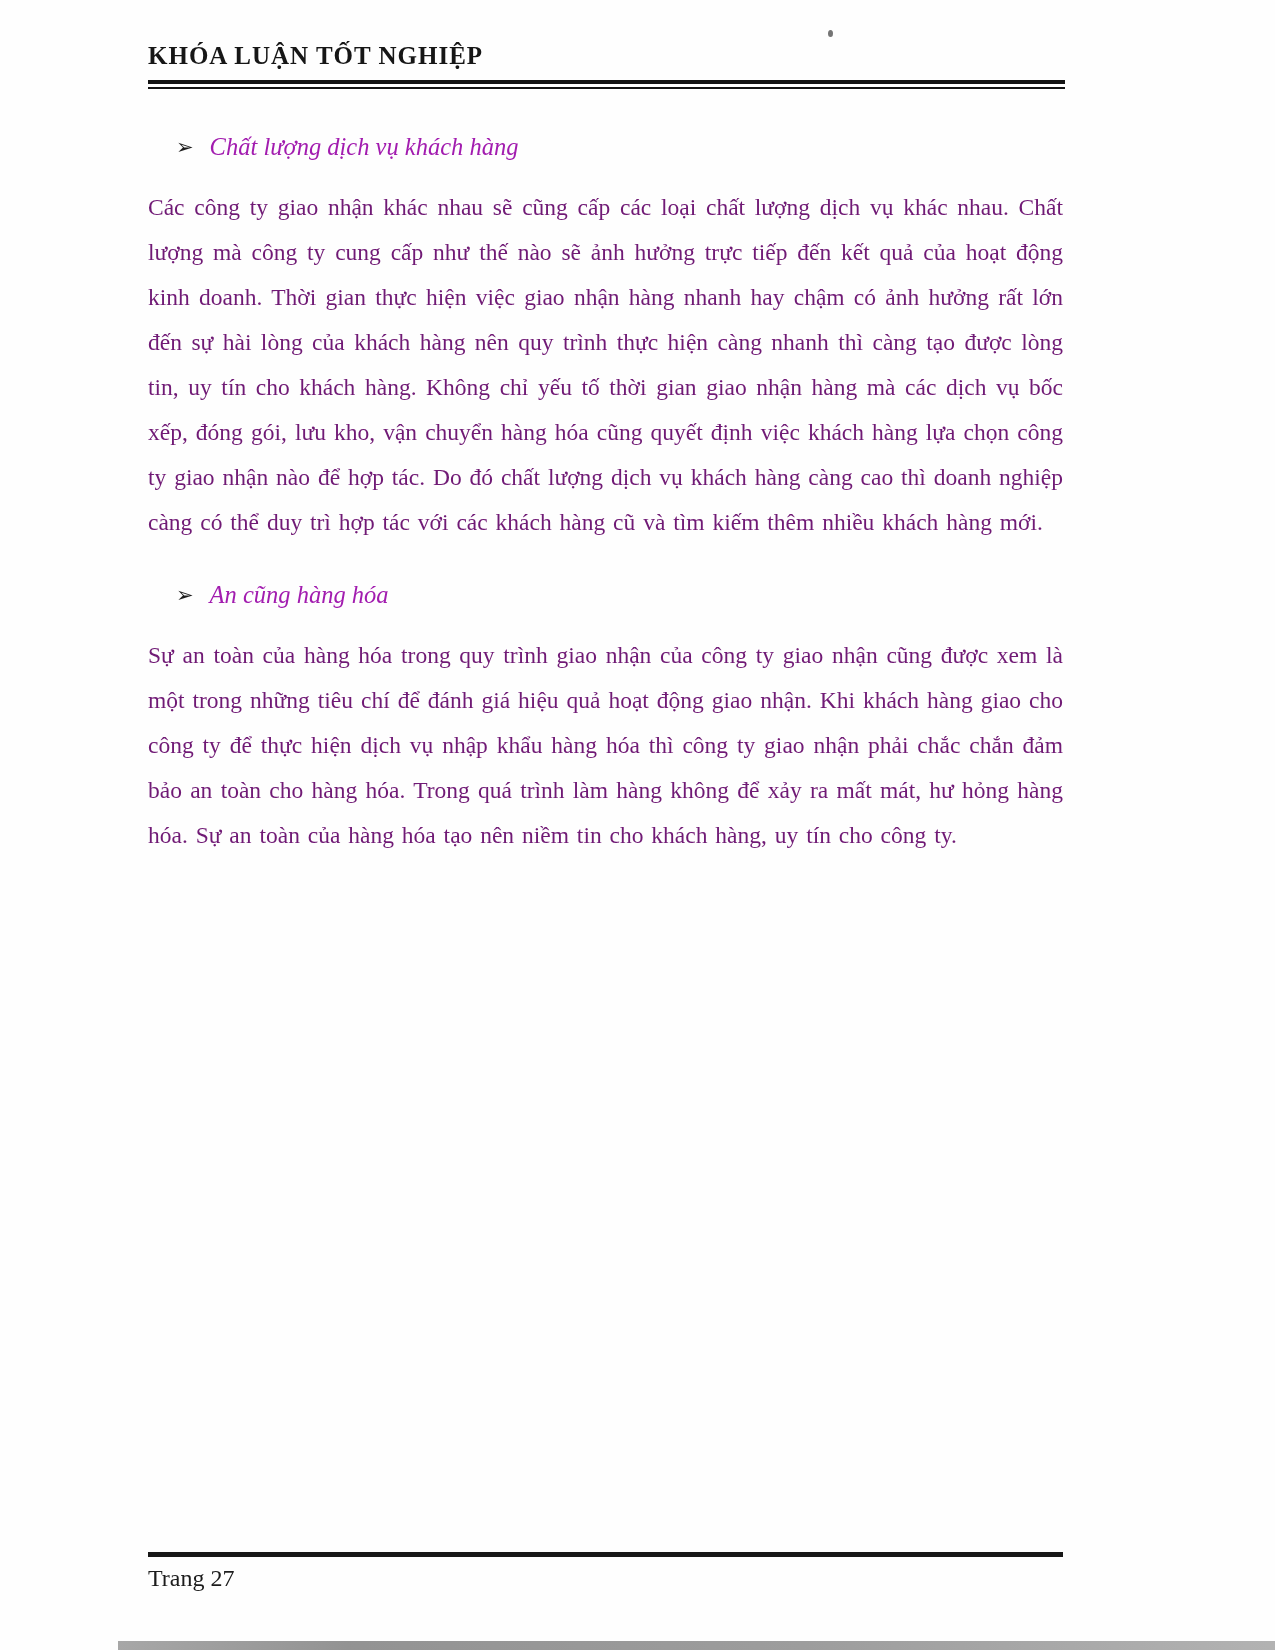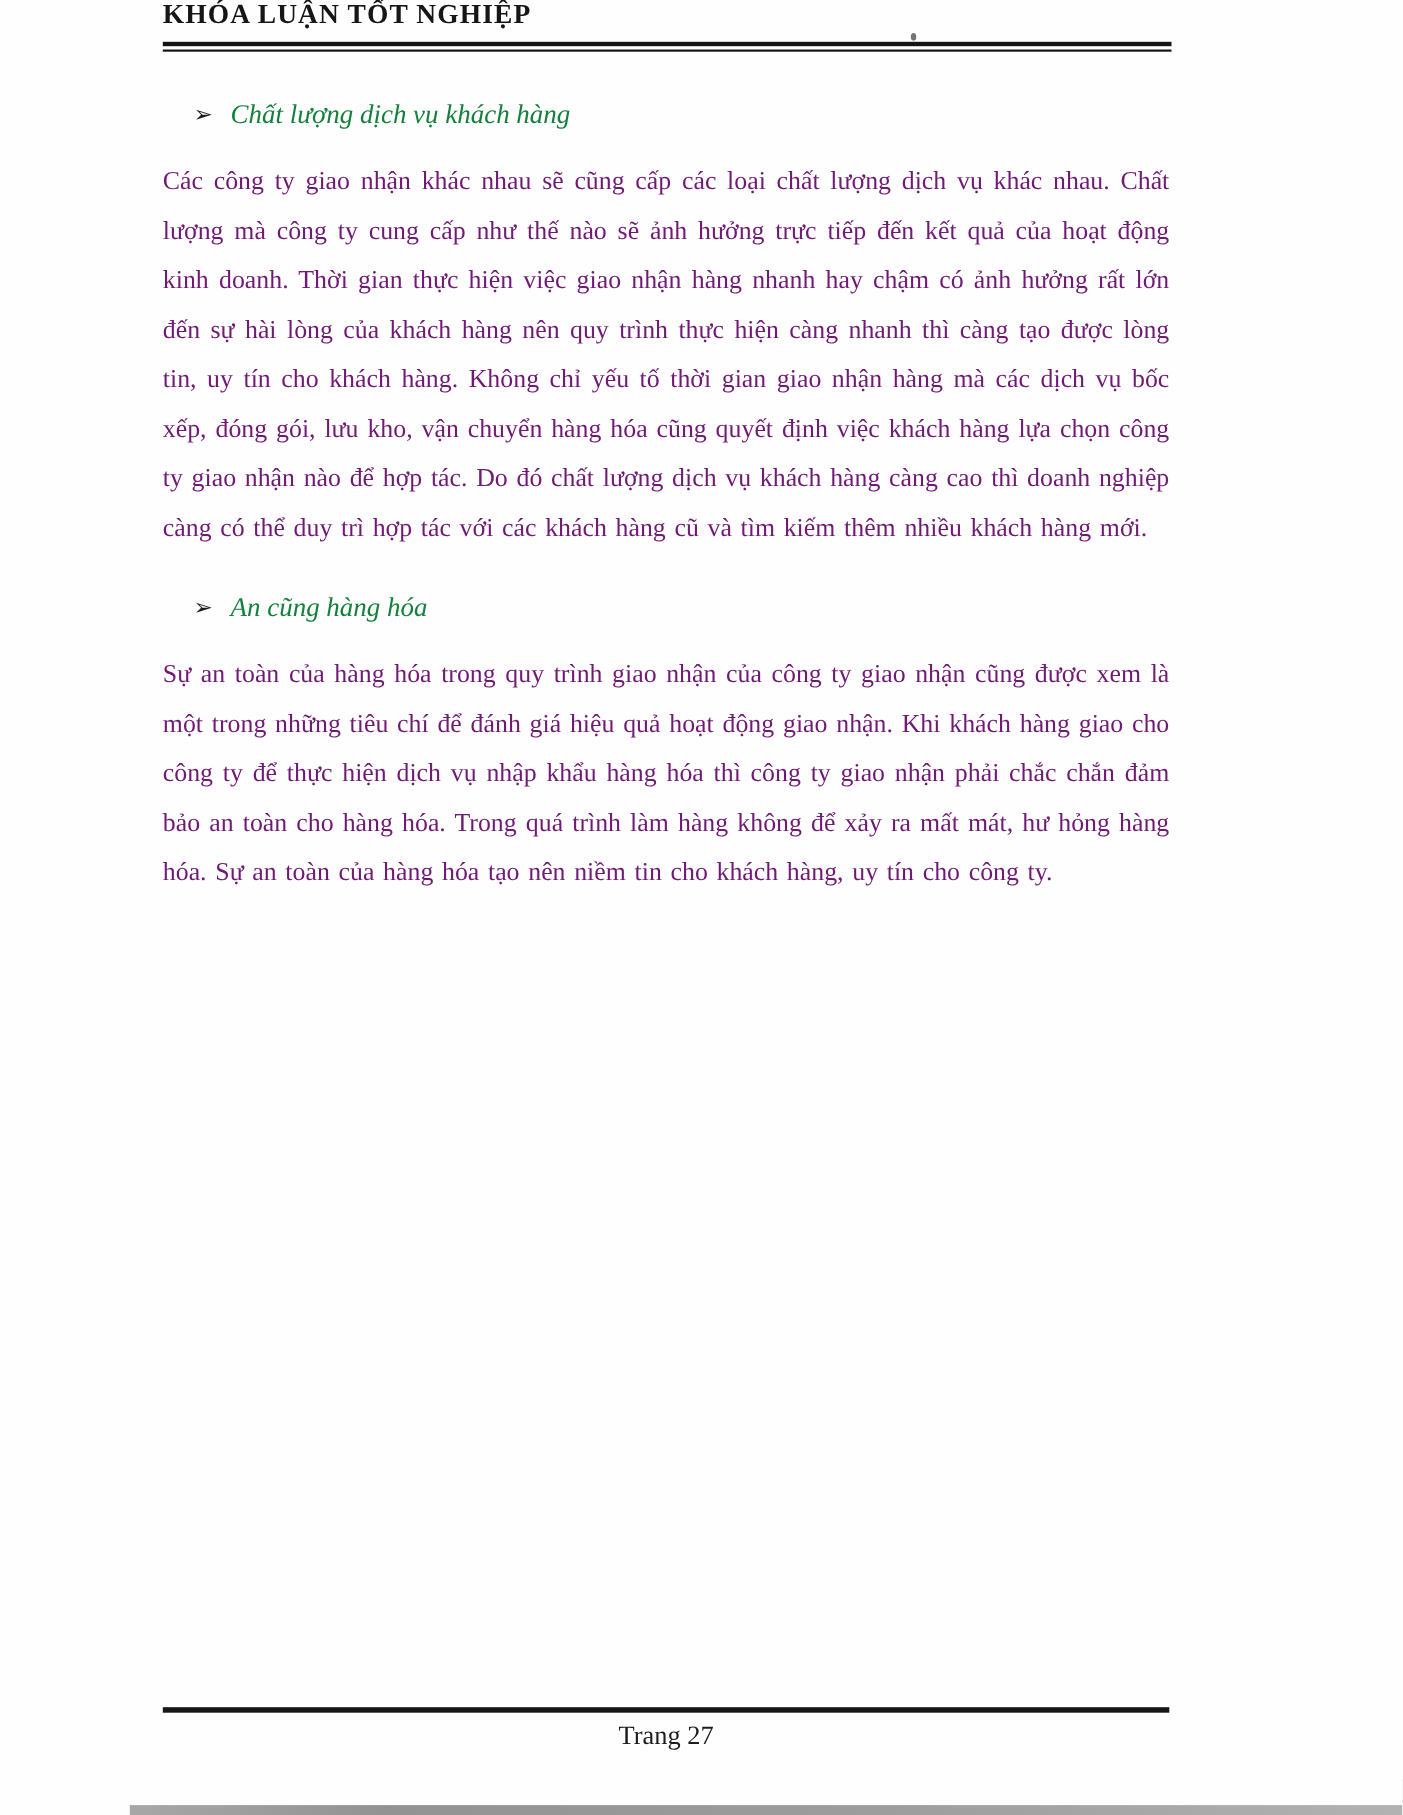--- a/index.html
+++ b/index.html
@@ -18,20 +18,21 @@
     color: #1c1c1c;
   }
   .page-inner {
     position: absolute;
     top: 0;
     left: 148px;
     right: 212px;
   }
   
   .doc-header {
+    padding-top: 42px;
   }
   .doc-header-title {
     margin: 0 0 10px 0;
     font-size: 25px;
     font-weight: bold;
     letter-spacing: 1px;
     color: #161616;
   }
   .double-rule {
     height: 3px;
@@ -54,21 +55,21 @@
   .bullet {
     font-family: "DejaVu Sans", sans-serif;
     font-size: 21px;
     color: #1c1c1c;
     margin-right: 16px;
     transform: translateY(-1px);
   }
   .section-heading {
     font-style: italic;
     font-size: 24.5px;
-    color: #15803d;
+    color: #a21caf;
   }
   .doc-paragraph {
     margin: 0;
     font-size: 23.5px;
     line-height: 45px;
     text-align: justify;
     word-spacing: 2px;
     color: #701a75;
   }
   
@@ -76,21 +77,21 @@
     position: absolute;
     left: 148px;
     right: 212px;
     bottom: 58px;
   }
   .footer-rule {
     height: 0;
     border-top: 5px solid #171717;
   }
   .page-number {
-    text-align: center;
+    text-align: left;
     font-size: 24px;
     margin-top: 8px;
     color: #1c1c1c;
   }
   
   .scan-bottom-edge {
     position: absolute;
     left: 118px;
     right: 0;
     bottom: 0;

